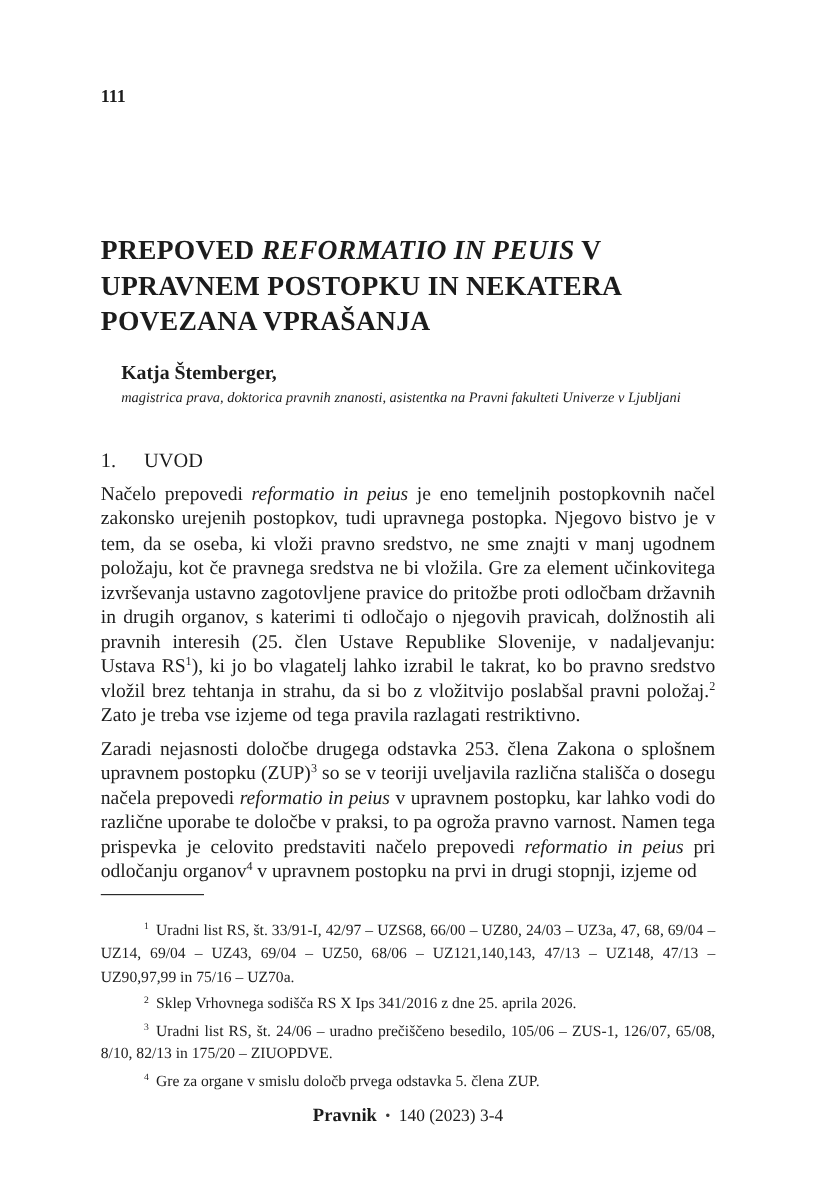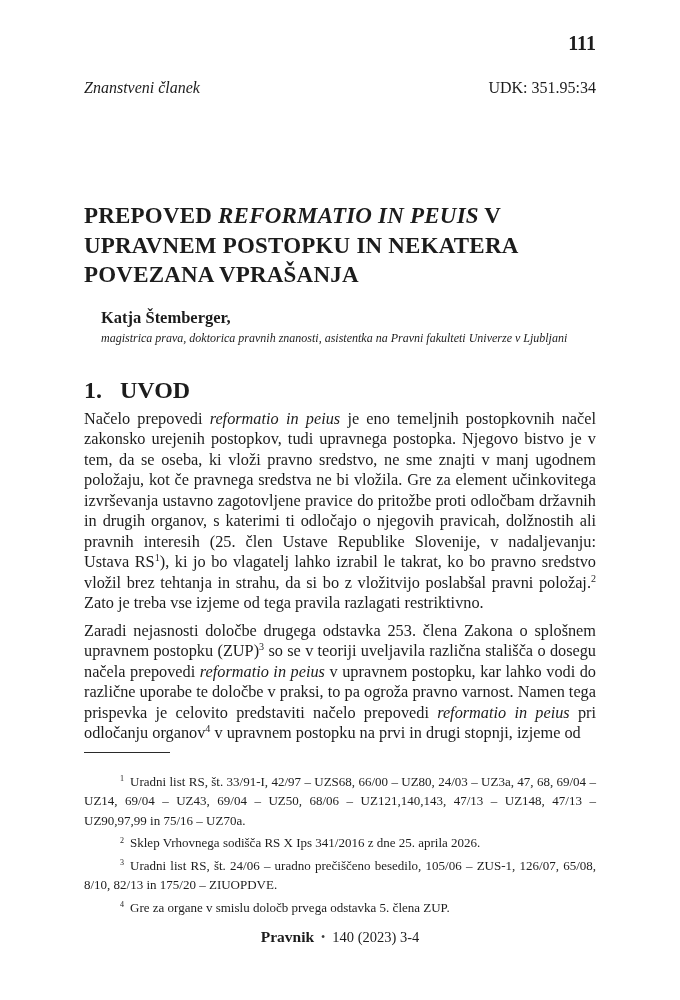--- a/index.html
+++ b/index.html
@@ -8,24 +8,24 @@
     width: 680px;
     height: 1000px;
     box-sizing: border-box;
     padding: 0 84px;
     background: #ffffff;
     color: #1c1c1c;
     font-family: "Liberation Serif", "DejaVu Serif", serif;
     overflow: hidden;
   }
   .page-number {
-    margin-top: 34px;
-    text-align: right;
+    margin-top: 72px;
+    text-align: left;
     font-weight: bold;
-    font-size: 20px;
+    font-size: 15px;
     line-height: 18px;
   }
   .meta-row {
     margin-top: 26px;
     display: flex;
     justify-content: space-between;
     font-size: 16px;
     line-height: 19px;
   }
   .article-type { font-style: italic; }
@@ -44,23 +44,23 @@
     line-height: 21px;
   }
   .author-affiliation {
     font-style: italic;
     font-size: 12px;
     line-height: 21px;
     text-align: justify;
   }
   .section-heading {
     margin: 30px 0 0 0;
-    font-size: 24px;
+    font-size: 17px;
     line-height: 23px;
-    font-weight: bold;
+    font-weight: normal;
   }
   .section-number { display: inline-block; width: 36px; }
   .body-para {
     margin: 7px 0 0 0;
     font-size: 16.3px;
     line-height: 20.5px;
     text-align: justify;
   }
   .body-para .it { font-style: italic; }
   sup {
@@ -93,24 +93,20 @@
   .journal { font-weight: bold; font-size: 15.5px; margin-top: 26px; }
   .bullet { margin: 0 7px; font-size: 12px; vertical-align: 1px; color: #3a3a3a; }
 </style>
 </head>
 <body>
 
 <div class="page">
 
   <div class="page-number">111</div>
 
-  <div class="meta-row">
-    <span class="article-type">Znanstveni članek</span>
-    <span class="udk">UDK: 351.95:34</span>
-  </div>
 
   <h1 class="title"><span>PREPOVED </span><span class="it">REFORMATIO IN PEUIS</span><span> V UPRAVNEM POSTOPKU IN NEKATERA POVEZANA VPRAŠANJA</span></h1>
 
   <div class="author-block">
     <div class="author-name">Katja Štemberger,</div>
     <div class="author-affiliation">magistrica prava, doktorica pravnih znanosti, asistentka na Pravni fakulteti Univerze v Ljubljani</div>
   </div>
 
   <h2 class="section-heading">
     <span class="section-number">1.</span><span class="section-title">UVOD</span>

